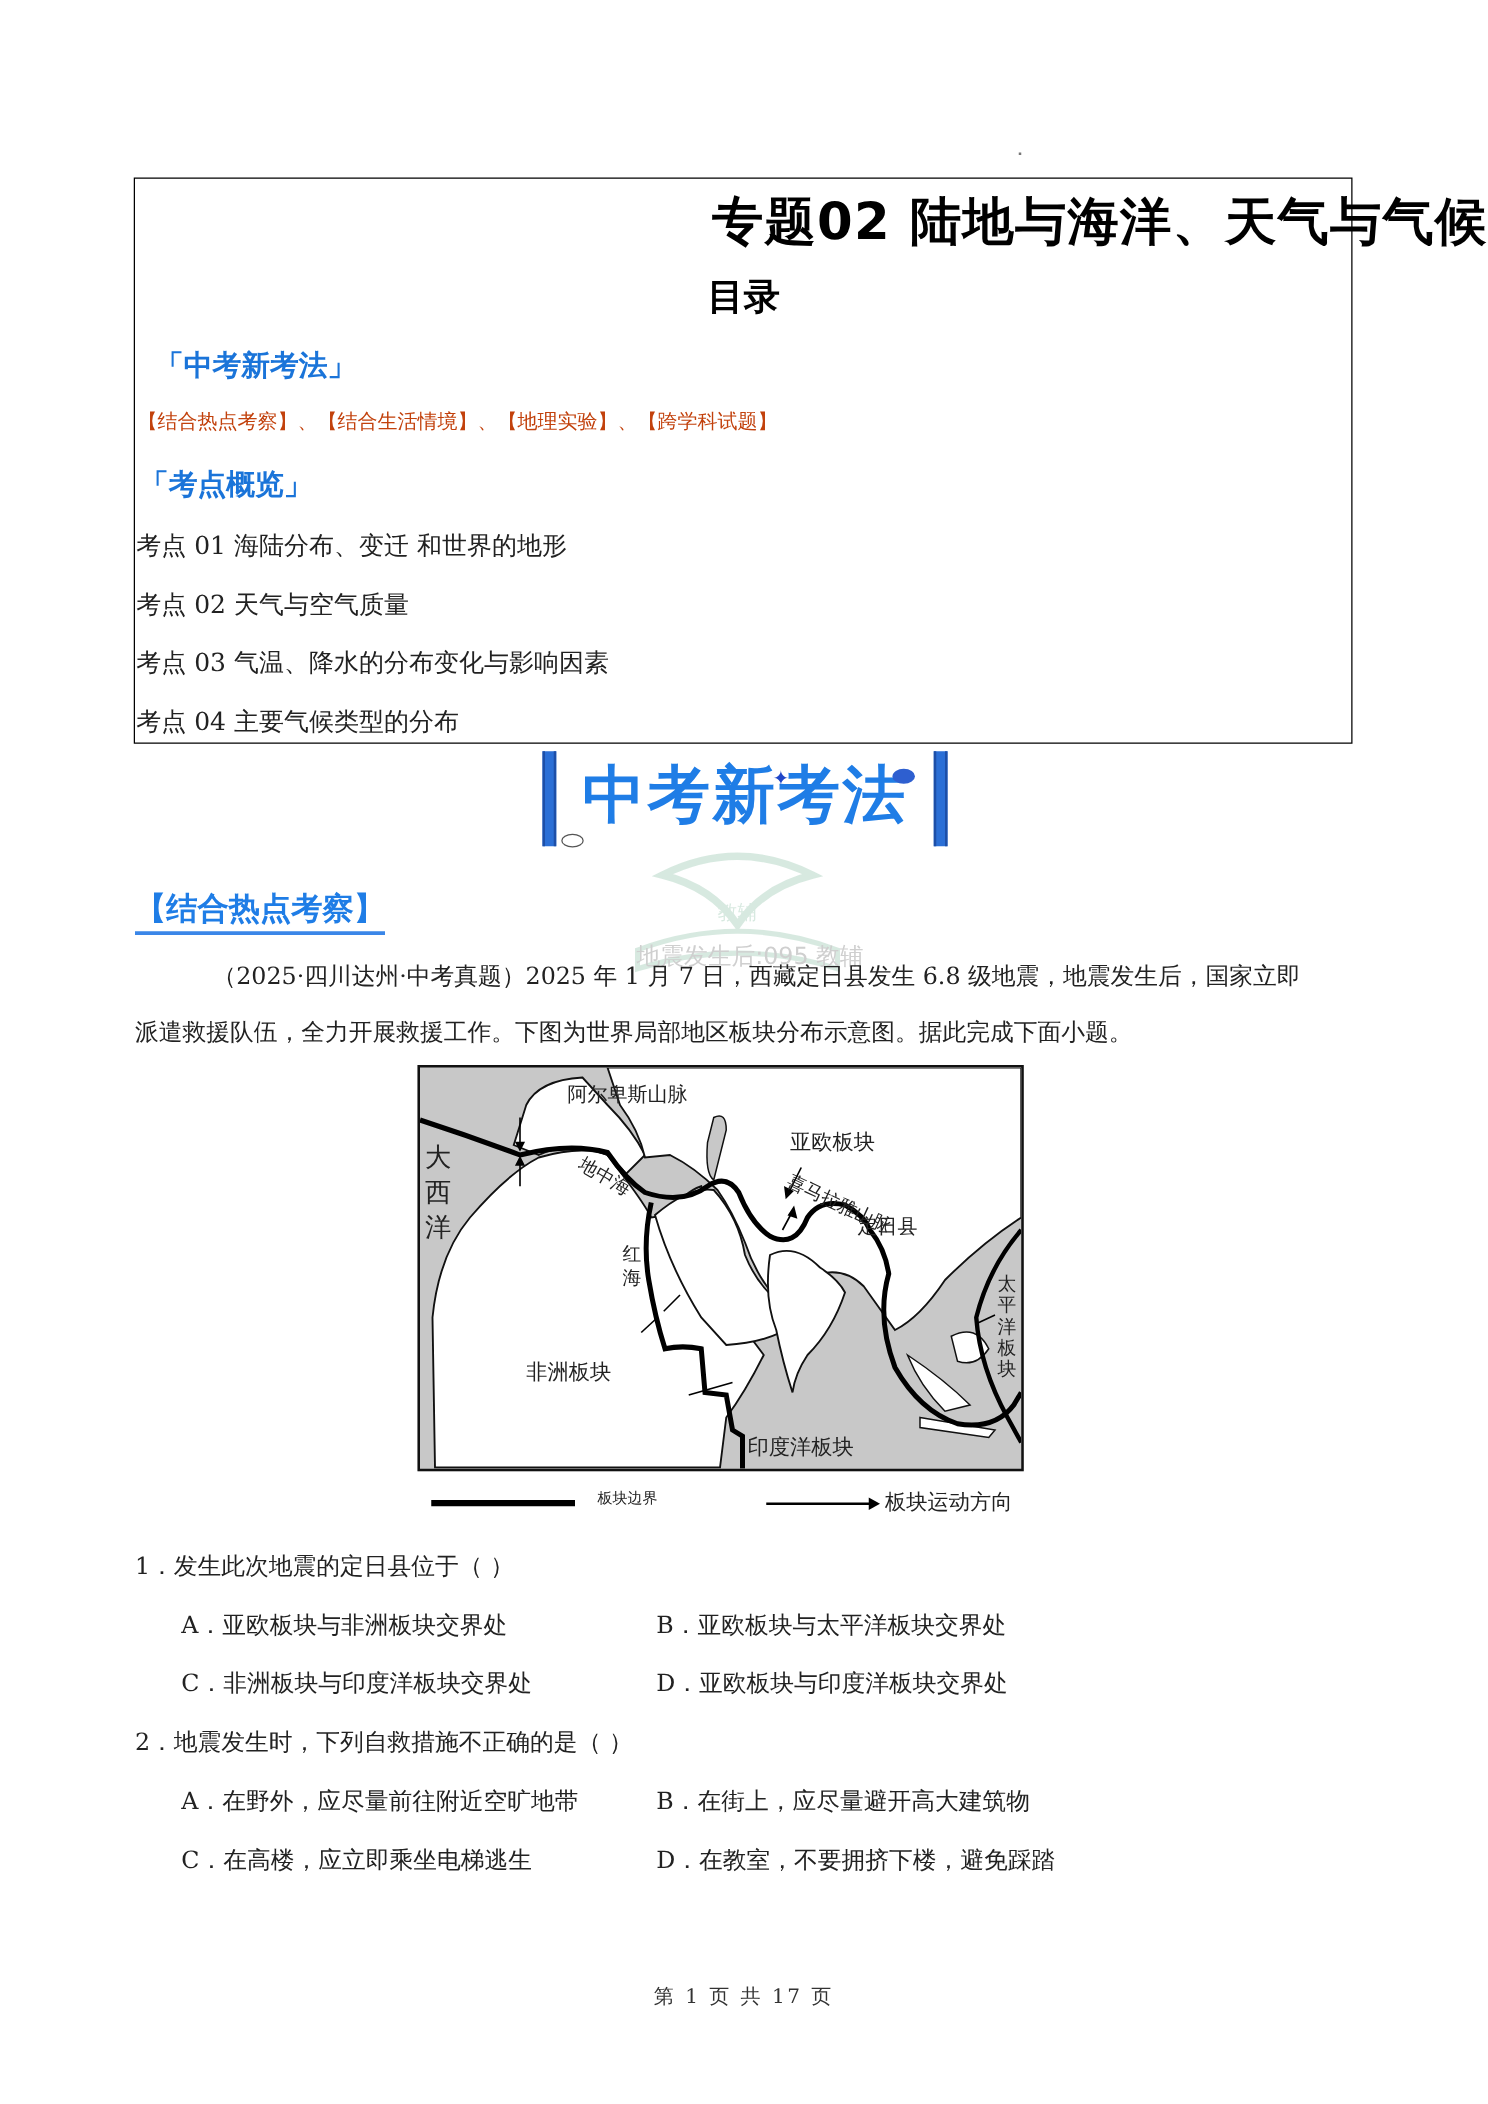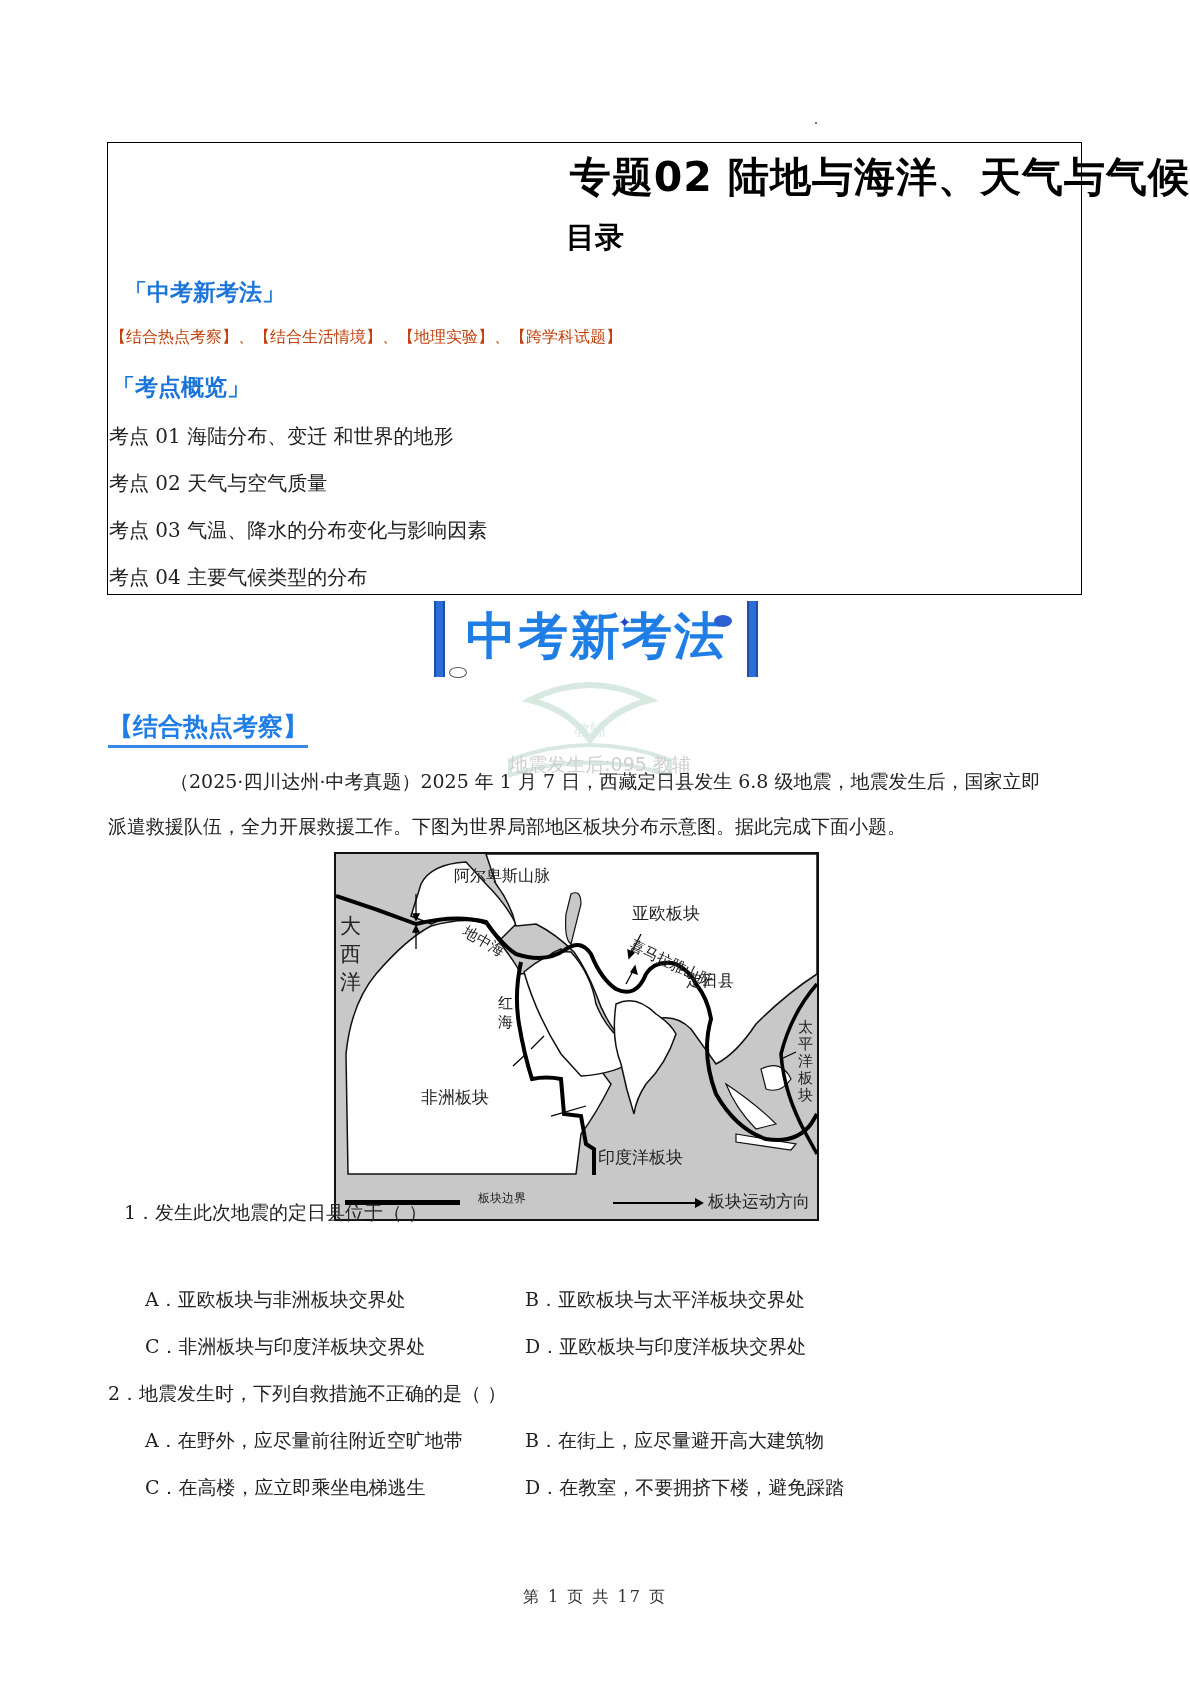--- a/index.html
+++ b/index.html
@@ -29,21 +29,21 @@
   .banner .check { position:absolute; right:26px; top:14px; width:18px; height:12px; border-radius:50%; background:#2e5fd0; }
   .banner .oval { position:absolute; left:15px; top:66px; width:16px; height:9px; border:1px solid #555; border-radius:50%; }
 
   .watermark { left:490px; top:680px; width:200px; height:120px; opacity:0.18; }
   .wm-text { left:480px; top:752px; width:240px; text-align:center; font-size:19px; color:#cfcfcf; font-family:"DejaVu Sans",sans-serif; }
 
   .hot-head { left:108px; top:710px; font-family:"DejaVu Sans","Liberation Sans",sans-serif; font-size:25px; font-weight:bold;
               color:#1f7de6; border-bottom:3px solid #3a86e8; padding-bottom:2px; }
   .para { font-size:19px; color:#222; line-height:1; }
 
-  .map { left:334px; top:852px; width:485px; height:369px; border:2px solid #111; box-sizing:border-box; background:#c8c8c8; overflow:hidden; }
+  .map { left:334px; top:852px; width:485px; height:325px; border:2px solid #111; box-sizing:border-box; background:#c8c8c8; overflow:hidden; }
   .map svg { display:block; }
   .map-label { position:absolute; font-family:"DejaVu Sans","Liberation Sans",sans-serif; font-size:16px; color:#222; }
 
   .legend { left:345px; top:1190px; width:480px; height:26px; }
   .q { font-size:19px; color:#222; }
   .opt { font-size:19px; color:#222; }
   .footer { left:0; top:1587px; width:1190px; text-align:center; font-size:16px; color:#333; letter-spacing:2px; }
 </style>
 </head>
 <body>
@@ -147,21 +147,21 @@
 </div>
 
 <div class="abs legend">
   <div class="abs" style="left:0; top:10px; width:115px; height:5px; background:#000;"></div>
   <div class="abs map-label" style="left:133px; top:0; font-size:12px; font-family:'DejaVu Serif',serif;">板块边界</div>
   <div class="abs" style="left:268px; top:12px; width:84px; height:1.5px; background:#000;"></div>
   <div class="abs" style="left:350px; top:8px; width:0; height:0; border-left:9px solid #000; border-top:5px solid transparent; border-bottom:5px solid transparent;"></div>
   <div class="abs map-label" style="left:363px; top:0; font-size:17px; font-family:'DejaVu Serif',serif;">板块运动方向</div>
 </div>
 
-<div class="abs q" style="left:108px; top:1200px;margin-left:16px;">1．发生此次地震的定日县位于（    ）</div>
+<div class="abs q" style="left:108px; top:1240px;">1．发生此次地震的定日县位于（    ）</div>
 <div class="abs opt" style="left:145px; top:1287px;">A．亚欧板块与非洲板块交界处</div>
 <div class="abs opt" style="left:525px; top:1287px;">B．亚欧板块与太平洋板块交界处</div>
 <div class="abs opt" style="left:145px; top:1334px;">C．非洲板块与印度洋板块交界处</div>
 <div class="abs opt" style="left:525px; top:1334px;">D．亚欧板块与印度洋板块交界处</div>
 
 <div class="abs q" style="left:108px; top:1381px;">2．地震发生时，下列自救措施不正确的是（    ）</div>
 <div class="abs opt" style="left:145px; top:1428px;">A．在野外，应尽量前往附近空旷地带</div>
 <div class="abs opt" style="left:525px; top:1428px;">B．在街上，应尽量避开高大建筑物</div>
 <div class="abs opt" style="left:145px; top:1475px;">C．在高楼，应立即乘坐电梯逃生</div>
 <div class="abs opt" style="left:525px; top:1475px;">D．在教室，不要拥挤下楼，避免踩踏</div>

